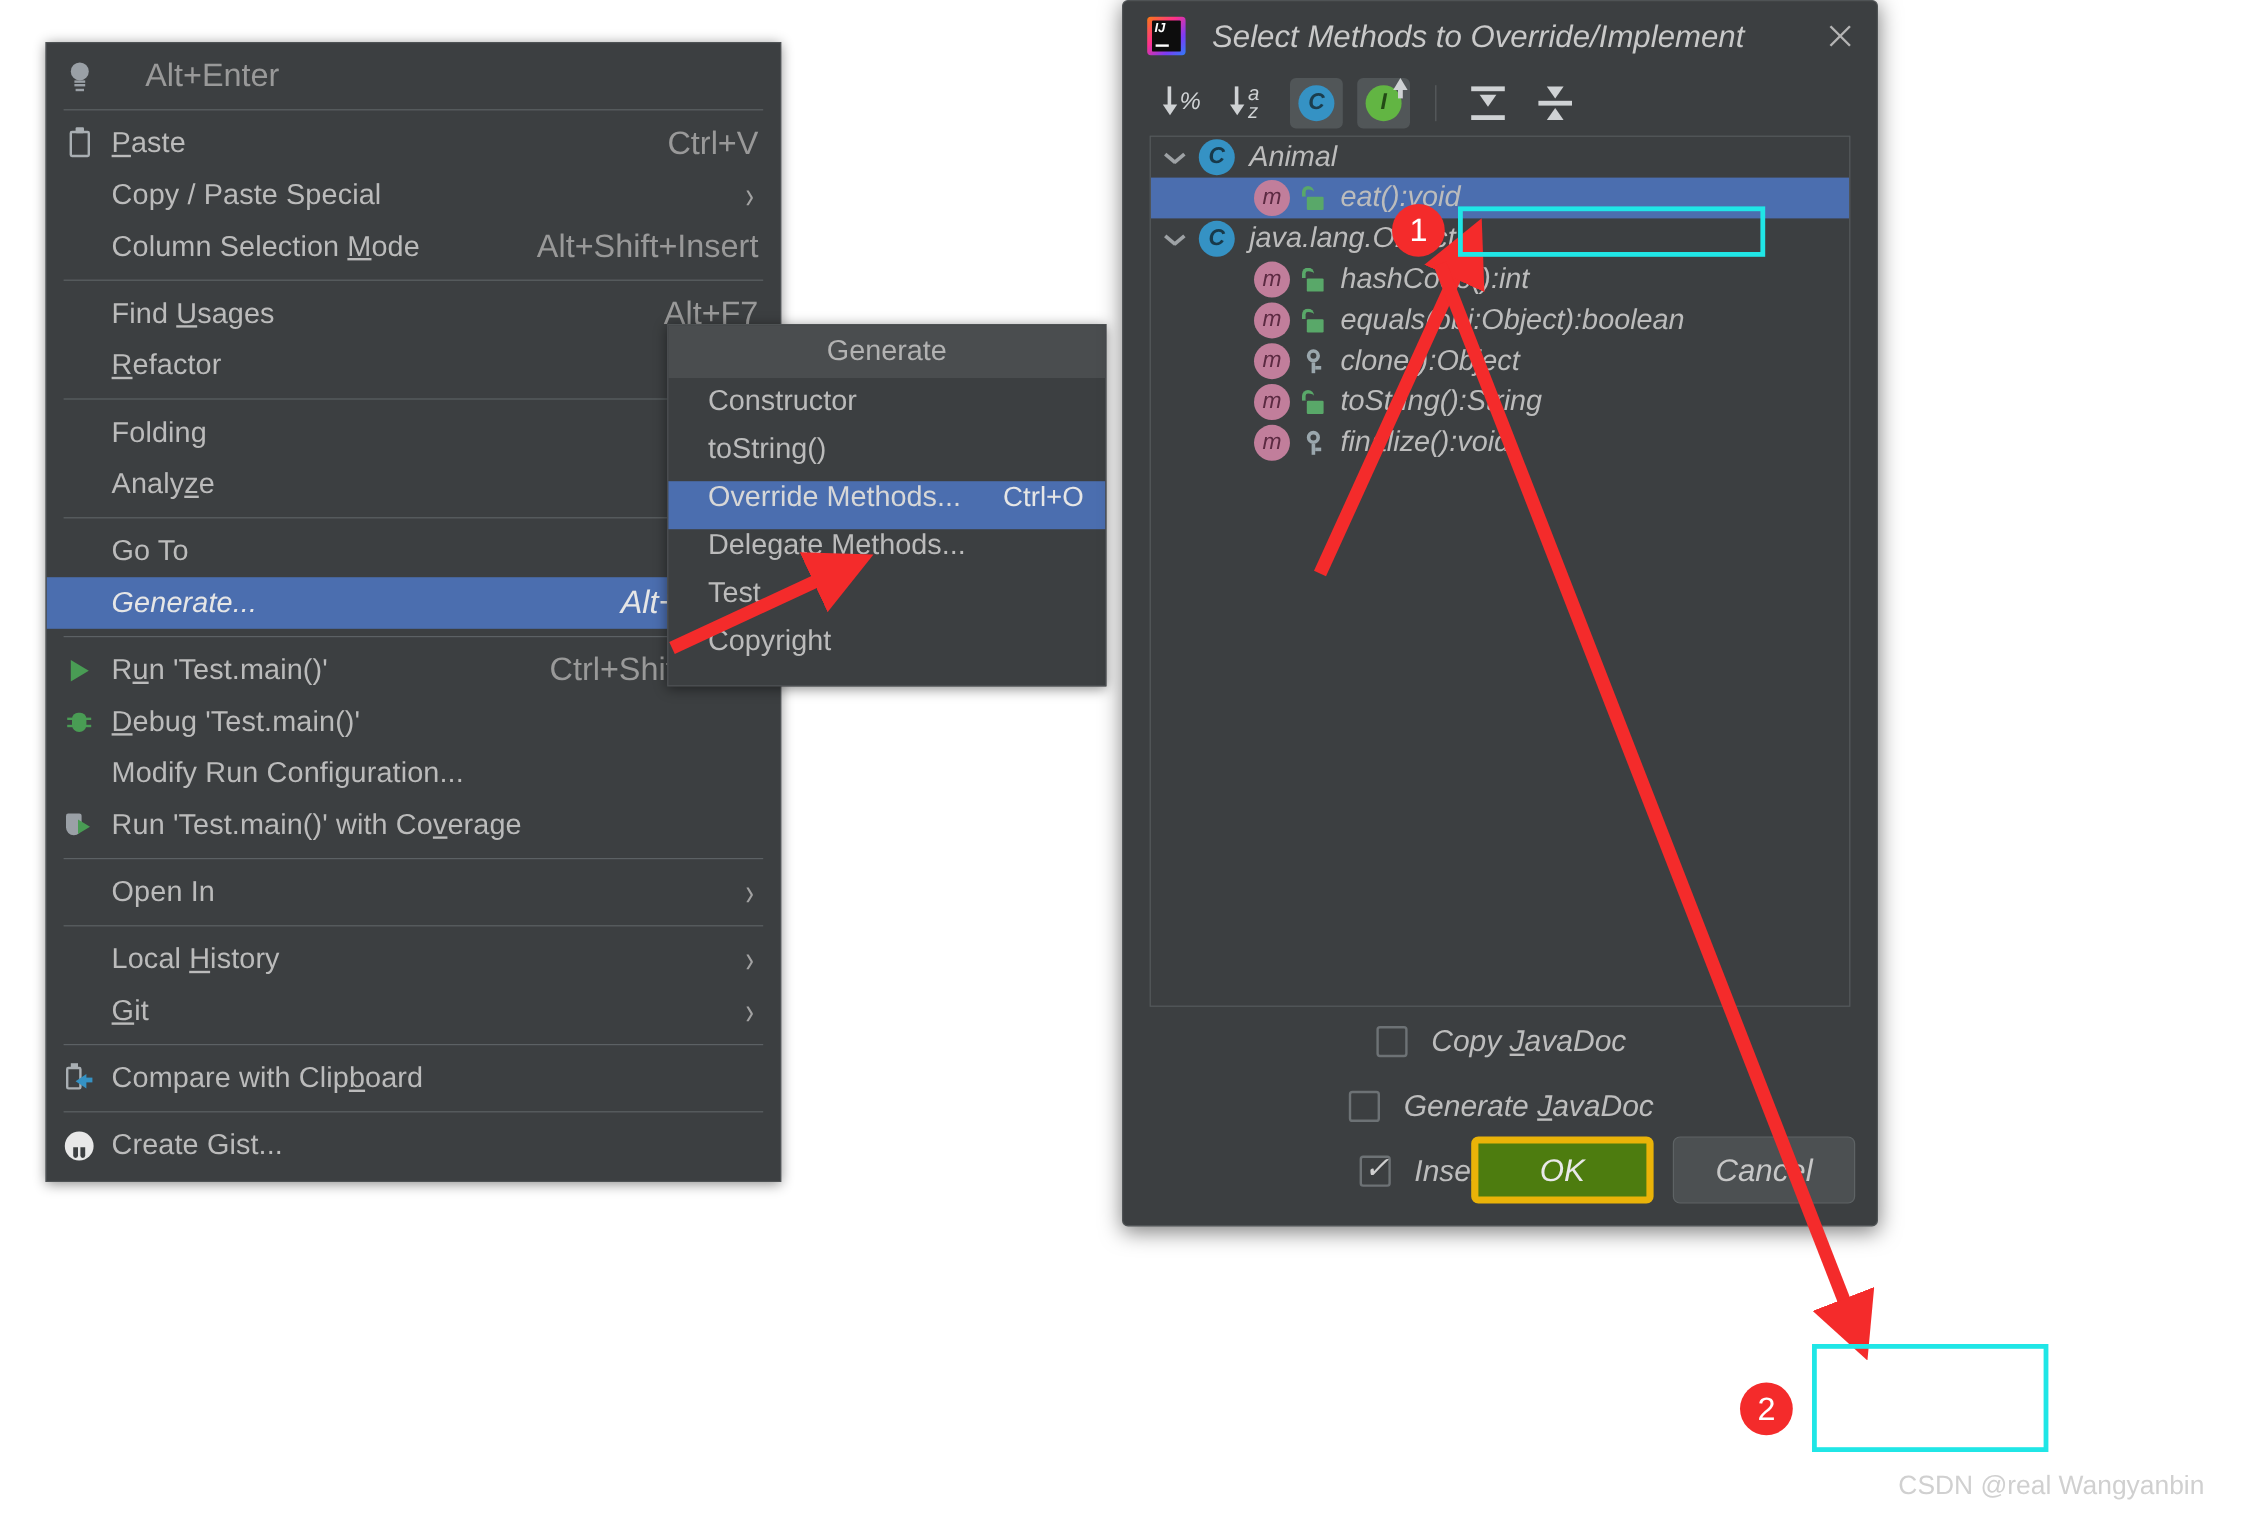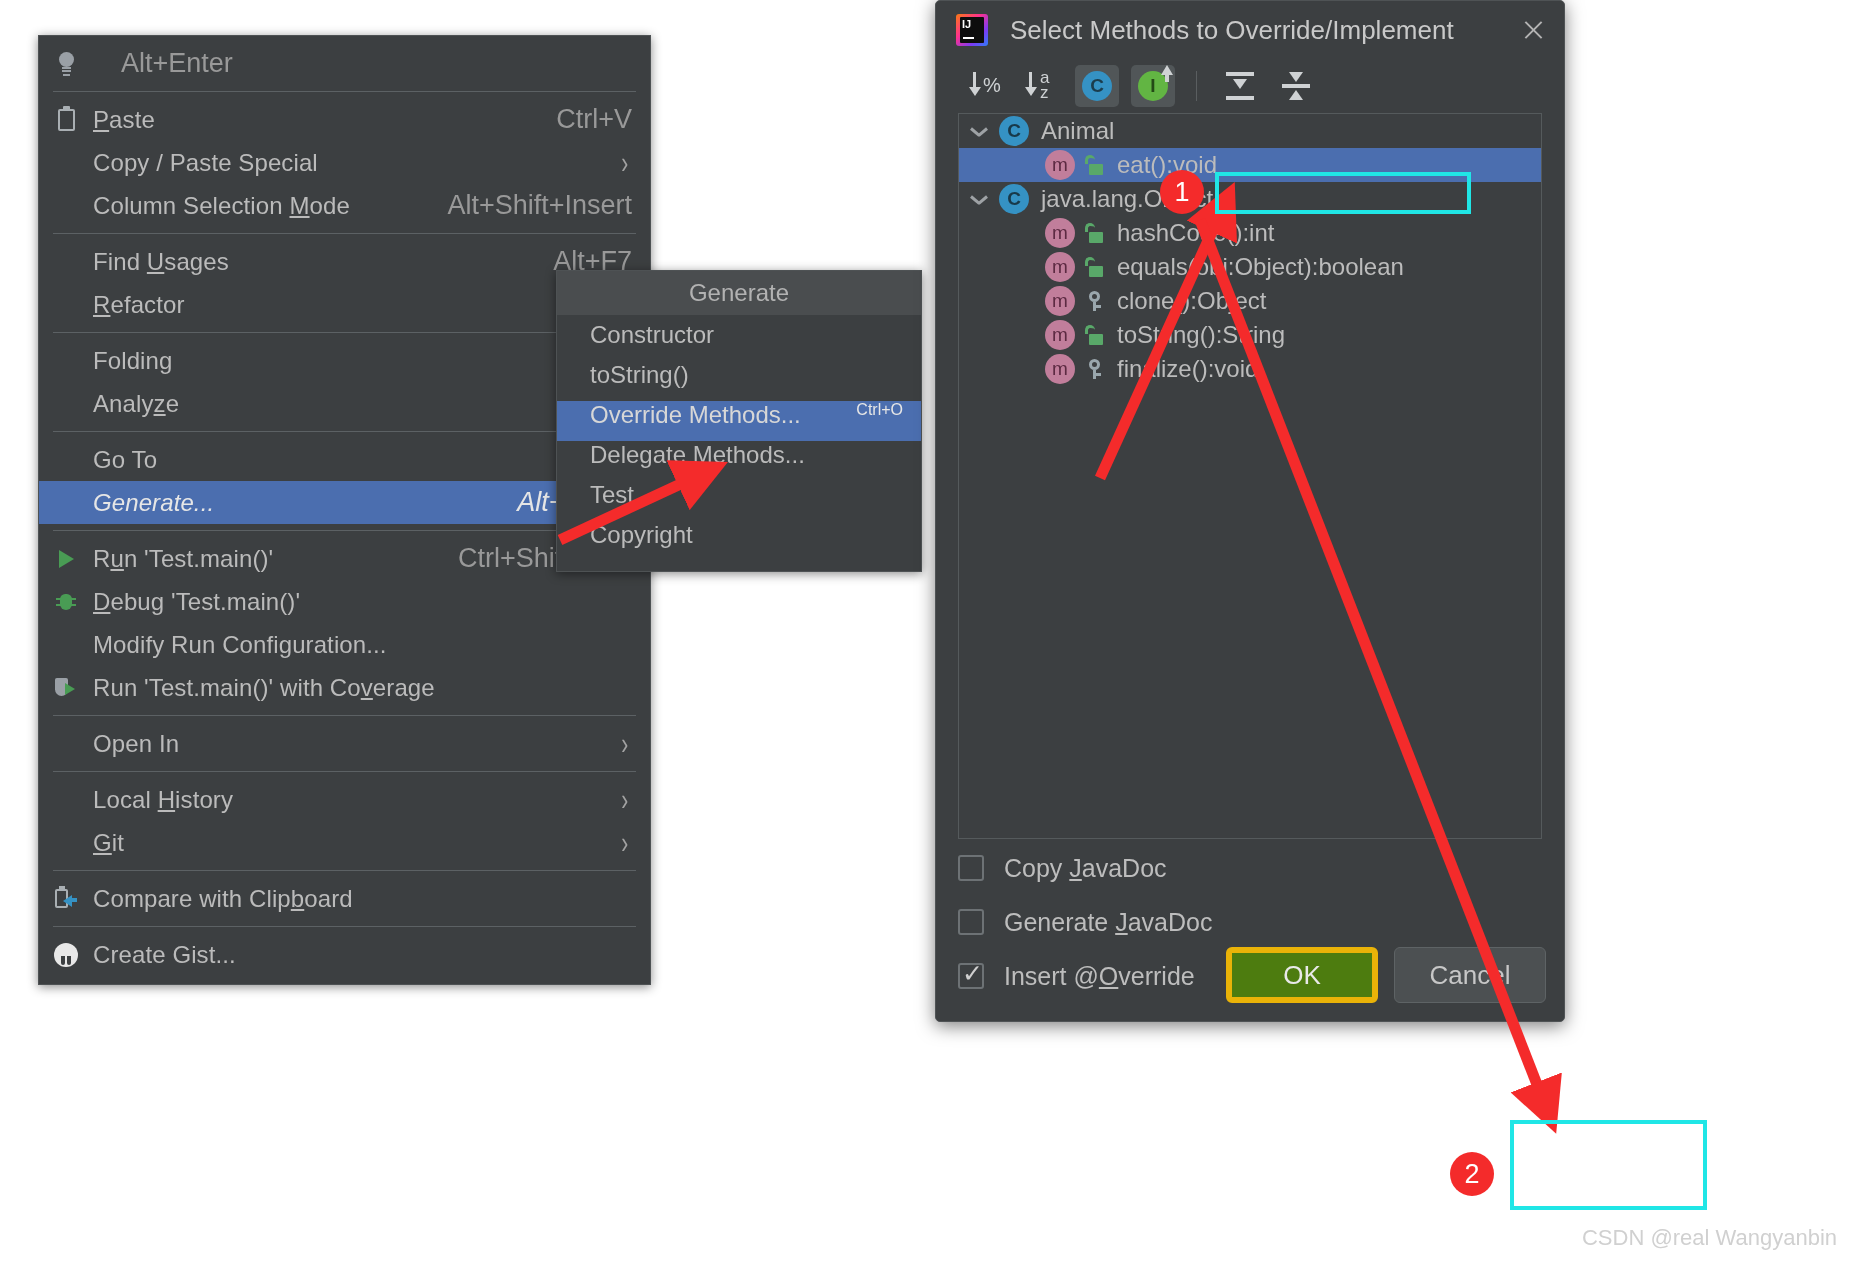--- a/index.html
+++ b/index.html
@@ -81,33 +81,34 @@
   .gen-title {
     height: 44px; display: flex; align-items: center; justify-content: center;
     color: #b2b2b2; font-size: 24px; background: #4a4d4f;
   }
   .gen-list { padding: 6px 0 10px 0; }
   .gen-item {
     height: 40px; display: flex; align-items: flex-start;
     padding-left: 33px; padding-right: 18px;
     color: #bbbbbb; font-size: 24px; white-space: nowrap;
   }
-  .gen-item .gacc { margin-left: auto; color: #e6e6e6; font-size: 16px; padding-left: 30px;}
+  .gen-item .gacc { margin-left: auto; color: #e6e6e6; font-size: 23px; padding-left: 30px;}
   .gen-item.sel { background: #4b6eaf; }
   .gen-item.sel .glbl { color: #d7d7d7; }
 
   
   .dialog {
     position: absolute;
     left: 935px; top: 0px;
     width: 630px; height: 1022px;
     background: #3c3f41;
     border: 1px solid #4f5355;
     border-radius: 5px;
     box-shadow: 0 4px 18px rgba(0,0,0,.5);
+    font-style: italic;
   }
   .dlg-titlebar { height: 58px; display: flex; align-items: center; padding: 0 14px 0 20px; }
   .ij-logo {
     width: 32px; height: 32px; border-radius: 3px;
     background: linear-gradient(135deg,#f97a12 0%,#ff318c 38%,#7b3bf5 72%,#2d7ef8 100%);
     position: relative; flex: none;
   }
   .ij-logo span {
     position:absolute; left:4px; top:3px; right:4px; bottom:3px;
     background:#0d0d0d; border-radius:1px;
@@ -177,21 +178,21 @@
   .lock-pub { width:20px;height:20px; position:relative; margin-right:12px; flex:none;}
   .lock-pub .bdy{position:absolute;left:4px;bottom:0;width:14px;height:11px;background:#59a869;border-radius:1px;}
   .lock-pub .sk{position:absolute;left:0px;top:0px;width:10px;height:9px;border:3px solid #59a869;
        border-bottom:none;border-radius:6px 6px 0 0;border-right:none;}
   .key-prot { width:20px;height:20px; position:relative; margin-right:12px; flex:none;}
   .key-prot .hd{position:absolute;left:4px;top:0;width:11px;height:11px;border:3px solid #9aa7ad;border-radius:50%;}
   .key-prot .sf{position:absolute;left:8px;top:11px;width:3px;height:9px;background:#9aa7ad;}
   .key-prot .sf::after{content:"";position:absolute;left:3px;top:3px;width:5px;height:3px;background:#9aa7ad;}
 
   .opts { position:absolute; left:22px; bottom:18px; width:586px; }
-  .opt-row { display:flex; align-items:center; height:54px; color:#bdbdbd; font-size:25px; }
+  .opt-row { display:flex; align-items:center; height:54px; color:#bdbdbd; font-size:25px;justify-content:center; }
   .cbx { width:26px;height:26px;border:2px solid #6d7275; border-radius:3px; margin-right:20px; background:#3c3f41;
          position:relative; flex:none;}
   .cbx.checked::after{ content:"✓"; position:absolute; left:2px; top:-6px; color:#cfcfcf; font-size:25px; }
 
   .btn-row { position:absolute; right:18px; bottom:18px; display:flex; gap:16px; align-items:center;}
   .btn { height:56px; min-width:152px; border-radius:6px; display:flex; align-items:center; justify-content:center;
          font-size:26px; }
   .btn.primary { background:#4d7c0f; border:6px solid #eab308; color:#e9e9e9; }
   .btn.normal  { background:#4c5052; border:1px solid #5e6365; color:#c7c7c7; }
 

